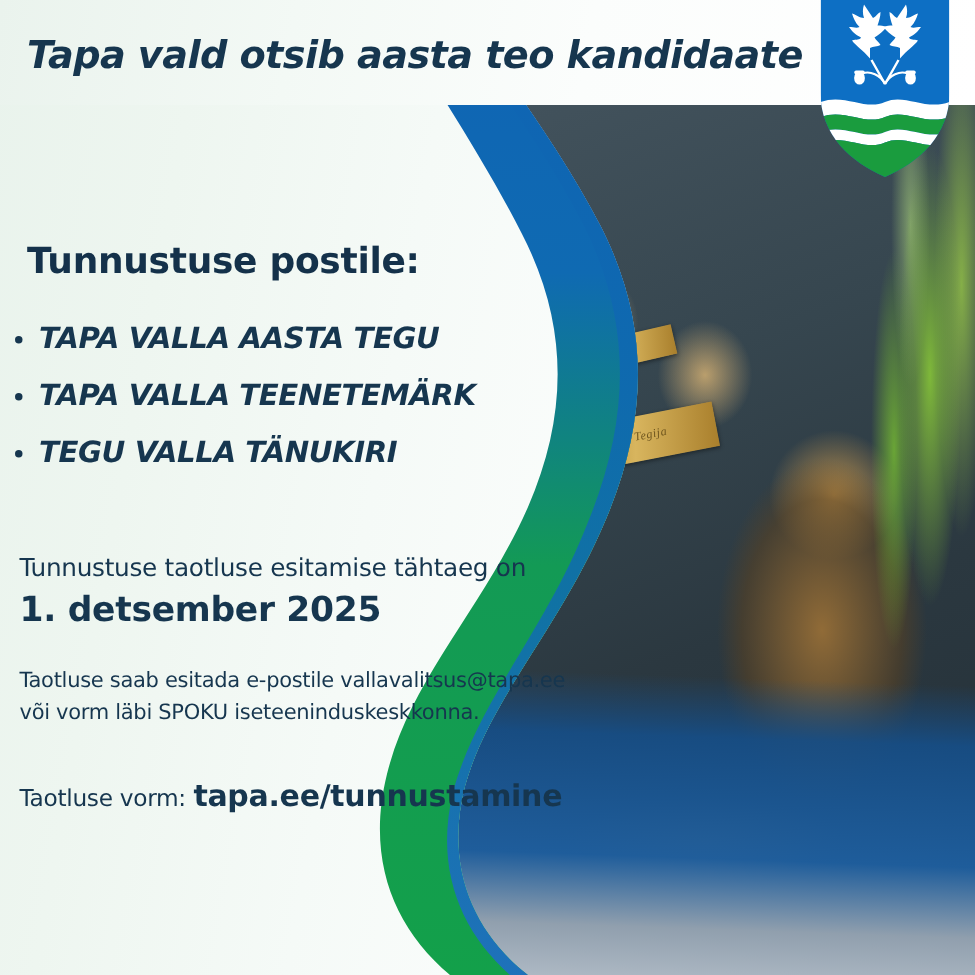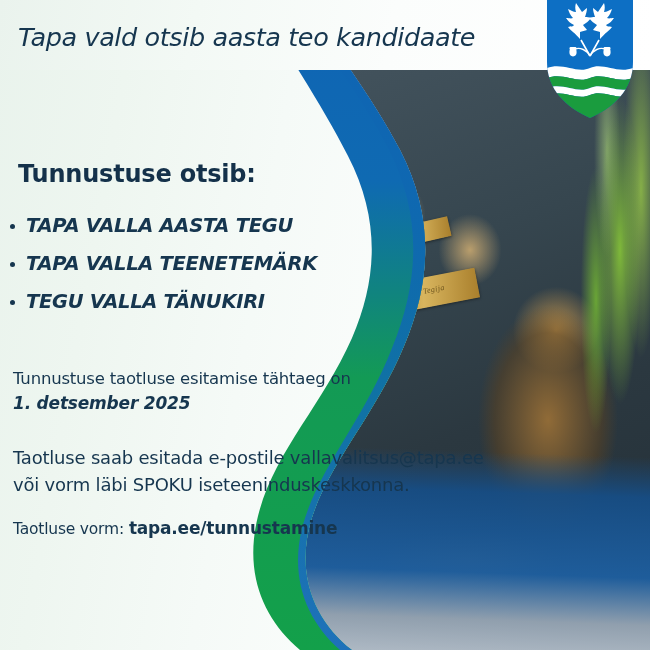--- a/index.html
+++ b/index.html
@@ -61,21 +61,21 @@
   }
 
   
   .header-band{
     position:absolute; left:0; top:0; width:650px; height:70px;
     background:linear-gradient(100deg,#eaf3ed 0%,#f3f9f5 30%,#fbfdfc 60%,#ffffff 100%);
   }
   .title{
     position:absolute; left:18px; top:22px;
     font-family:"DejaVu Sans", sans-serif;
-    font-style:italic; font-weight:normal;
+    font-style:italic; font-weight:bold;
     font-size:25.5px; letter-spacing:-0.4px;
     color:#16364f; white-space:nowrap;
   }
 
   
   .coa{ position:absolute; left:547px; top:0px; width:86px; height:118px; }
 
   
   .curve{ position:absolute; left:0; top:0; width:650px; height:650px; pointer-events:none; }
 
@@ -98,34 +98,34 @@
     content:""; position:absolute; left:6px; top:10px;
     width:5px; height:5px; border-radius:50%; background:#16364f;
   }
 
   .deadline{
     position:absolute; left:13px; top:367px;
     font-family:"DejaVu Sans", sans-serif;
     font-size:16.5px; color:#16364f; line-height:1.46;
     letter-spacing:-0.2px;
   }
-  .deadline .date{ font-weight:bold; font-size:17px; display:block;font-style:italic; }
+  .deadline .date{ font-weight:bold; font-size:23px; display:block; }
 
   .contact{
     position:absolute; left:13px; top:444px;
     font-family:"DejaVu Sans", sans-serif;
-    font-size:18px; color:#16364f; line-height:1.5;
+    font-size:14px; color:#16364f; line-height:1.5;
     letter-spacing:-0.2px;
   }
   .formline{
     position:absolute; left:13px; top:518px;
     font-family:"DejaVu Sans", sans-serif;
     font-size:15.5px; color:#16364f; letter-spacing:-0.2px;
   }
-  .formline .url{ font-weight:bold; font-size:17px; margin-left:5px; }
+  .formline .url{ font-weight:bold; font-size:20px; margin-left:5px; }
 </style>
 </head>
 <body>
 
 <div id="poster">
 
   <div class="photo-wrap">
     <div class="photo"></div>
     <div class="plaque p1"></div>
     <div class="plaque p2"></div>
@@ -188,21 +188,21 @@
                  C49 27 47 28 46 30 C48 31 51 31 53 32 Z"></path>
 
         <ellipse cx="26" cy="52" rx="3.6" ry="4.4"></ellipse>
         <rect x="22.5" y="47" width="7" height="2.6" rx="1.2"></rect>
         <ellipse cx="60" cy="52" rx="3.6" ry="4.4"></ellipse>
         <rect x="56.5" y="47" width="7" height="2.6" rx="1.2"></rect>
       </g>
     </g>
   </svg>
 
-  <div class="heading">Tunnustuse otsib:</div>
+  <div class="heading">Tunnustuse postile:</div>
 
   <ul class="bullets">
     <li>TAPA VALLA AASTA TEGU</li>
     <li>TAPA VALLA TEENETEMÄRK</li>
     <li>TEGU VALLA TÄNUKIRI</li>
   </ul>
 
   <div class="deadline">
     <span>Tunnustuse taotluse esitamise tähtaeg on</span>
     <span class="date">1. detsember 2025</span>

